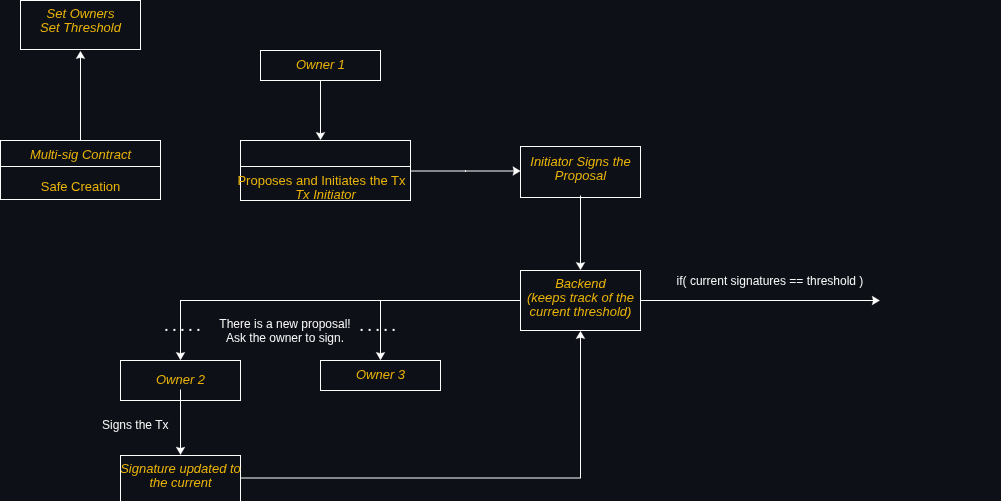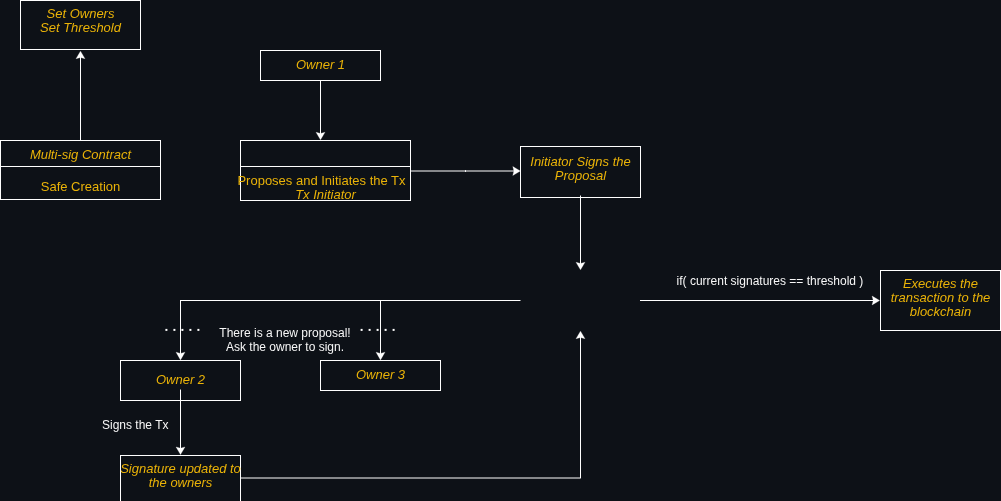--- a/index.html
+++ b/index.html
@@ -110,54 +110,54 @@
 
   <div class="node" style="left:520px;top:146px;width:121px;height:52px;">
     <div class="cell" style="top:0;bottom:0;">
       <div class="t it n2a">
         <div>Initiator Signs the</div>
         <div>Proposal</div>
       </div>
     </div>
   </div>
 
-
-  <div class="node" style="left:880px;top:270px;width:121px;height:61px;">
+  <div class="node" style="left:520px;top:270px;width:121px;height:61px;">
     <div class="cell" style="top:0;bottom:0;">
       <div class="t it n3">
-        <div>Executes the</div>
-        <div>transaction to the</div>
-        <div>blockchain</div>
+        <div>Backend</div>
+        <div>(keeps track of the</div>
+        <div>current threshold)</div>
       </div>
     </div>
   </div>
+
 
   <div class="node" style="left:120px;top:360px;width:121px;height:41px;">
     <div class="cell" style="top:0;bottom:0;">
       <span class="t it n1">Owner 2</span>
     </div>
   </div>
 
   <div class="node" style="left:320px;top:360px;width:121px;height:31px;">
     <div class="cell" style="top:0;bottom:0;">
       <span class="t it n1">Owner 3</span>
     </div>
   </div>
 
   <div class="node" style="left:120px;top:455px;width:121px;height:51px;">
     <div class="cell" style="top:0;bottom:0;">
       <div class="t it n2b">
         <div>Signature updated to</div>
-        <div>the owners</div>
+        <div>the current</div>
       </div>
     </div>
   </div>
 
 
-  <div class="lbl" style="left:185px;top:326px;width:200px;">
+  <div class="lbl" style="left:185px;top:317px;width:200px;">
     <div>There is a new proposal!</div>
     <div>Ask the owner to sign.</div>
   </div>
 
   <div class="lbl" style="left:670px;top:273.5px;width:200px;">
     <span>if( current signatures == threshold )</span>
   </div>
 
   <div class="lbl" style="left:102px;top:418.3px;width:68px;text-align:left;">
     <span>Signs the Tx</span>

